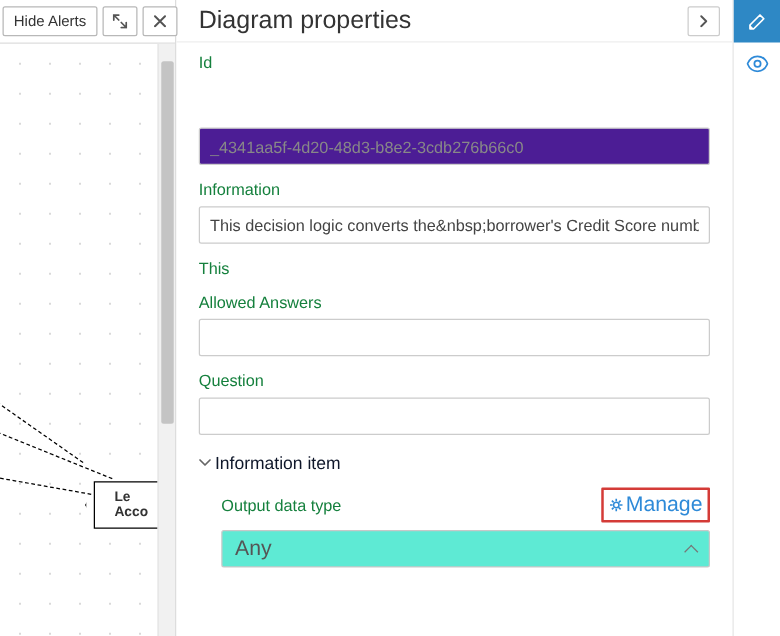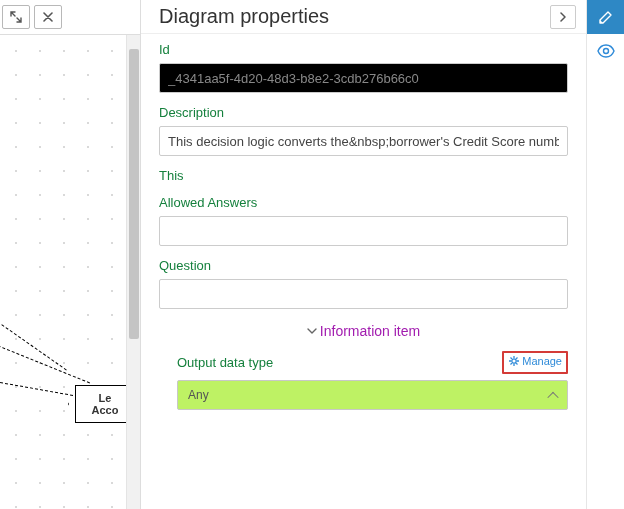--- a/index.html
+++ b/index.html
@@ -76,21 +76,20 @@
     top: 350px;
     width: 60px;
     height: 38px;
     border: 1.5px solid #000;
     background: #fff;
     font-weight: 700;
     font-size: 11px;
     display: flex;
     align-items: center;
     justify-content: center;
-    text-align: center;
     line-height: 1.1;
     overflow: hidden;
   }
   .node-clip {
     position: absolute;
     left: 68px;
     top: 350px;
     width: 12px;
     height: 38px;
     background: #fff;
@@ -152,66 +151,66 @@
     width: 100%;
     height: 30px;
     border: 1px solid #ccc;
     border-radius: 2px;
     padding: 0 8px;
     font-size: 13px;
     color: #444;
     background: #fff;
   }
   .form-input[readonly] {
-    background: #000000;
+    background: #4c1d95;
     color: #888;
+    margin-top: 39px;
   }
   .section-header {
     display: flex;
     align-items: center;
     gap: 3px;
     margin: 14px 0 12px 0;
-    color: #a21caf;
+    color: #0f172a;
     font-size: 14px;
     cursor: pointer;
-    justify-content: center;
   }
   .subsection {
     padding-left: 18px;
   }
   .output-row {
     display: flex;
     align-items: center;
     justify-content: space-between;
     margin-bottom: 6px;
   }
   .manage-link {
     color: #2e8ad8;
-    font-size: 11px;
+    font-size: 17px;
     display: inline-flex;
     align-items: center;
     gap: 2px;
     cursor: pointer;
     text-decoration: none;
   }
   .manage-highlight {
     border: 2px solid #d43b37;
     padding: 2px 4px;
     border-radius: 1px;
   }
   .select-box {
     width: 100%;
     height: 30px;
     border: 1px solid #c8c8c8;
-    background: #bef264;
+    background: #5eead4;
     border-radius: 2px;
     padding: 0 26px 0 10px;
     display: flex;
     align-items: center;
-    font-size: 12px;
+    font-size: 17px;
     color: #555;
     position: relative;
     cursor: pointer;
   }
   .select-box::after {
     content: "";
     position: absolute;
     right: 10px;
     top: 50%;
     width: 7px;
@@ -247,20 +246,21 @@
     justify-content: center;
     color: #2e8ad8;
     cursor: pointer;
   }
   svg { display: block; }
 </style>
 </head>
 <body>
 
 <div class="topbar">
+  <button class="btn">Hide Alerts</button>
   <button class="btn icon-only">
     <svg width="12" height="12" viewBox="0 0 12 12">
         <path d="M1 5 L1 1 L5 1 M2 2 L5 5 M11 7 L11 11 L7 11 M10 10 L7 7" stroke="#555" stroke-width="1.4" fill="none" stroke-linecap="round"></path>
       </svg>
   </button>
   <button class="btn icon-only">
     <svg width="10" height="10" viewBox="0 0 10 10">
         <path d="M1 1 L9 9 M9 1 L1 9" stroke="#555" stroke-width="1.6" stroke-linecap="round"></path>
       </svg>
   </button>
@@ -295,21 +295,21 @@
   </div>
 
   <div class="props-body">
 
     <div class="form-row">
       <label class="form-label">Id</label>
       <input class="form-input" readonly="" value="_4341aa5f-4d20-48d3-b8e2-3cdb276b66c0" style="">
     </div>
 
     <div class="form-row">
-      <label class="form-label">Description</label>
+      <label class="form-label">Information</label>
       <input class="form-input" value="This decision logic converts the&amp;nbsp;borrower's Credit Score number t" style="">
     </div>
 
     <div class="form-row">
       <label class="form-label">This</label>
     </div>
 
     <div class="form-row">
       <label class="form-label">Allowed Answers</label>
       <input class="form-input" value="" style="">

